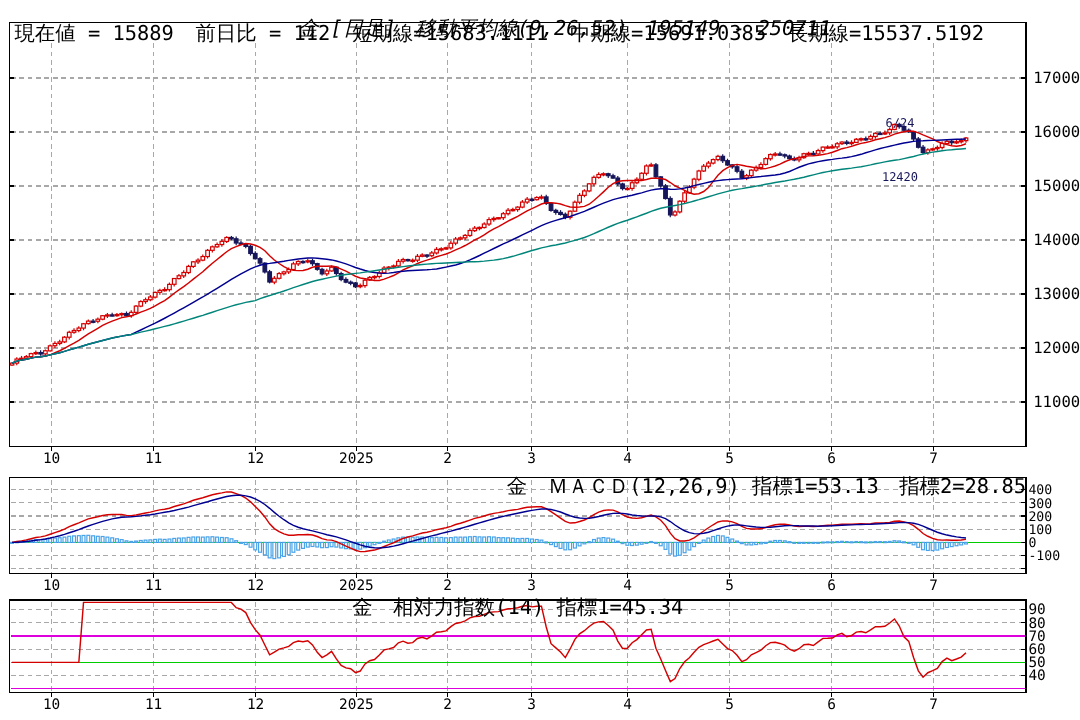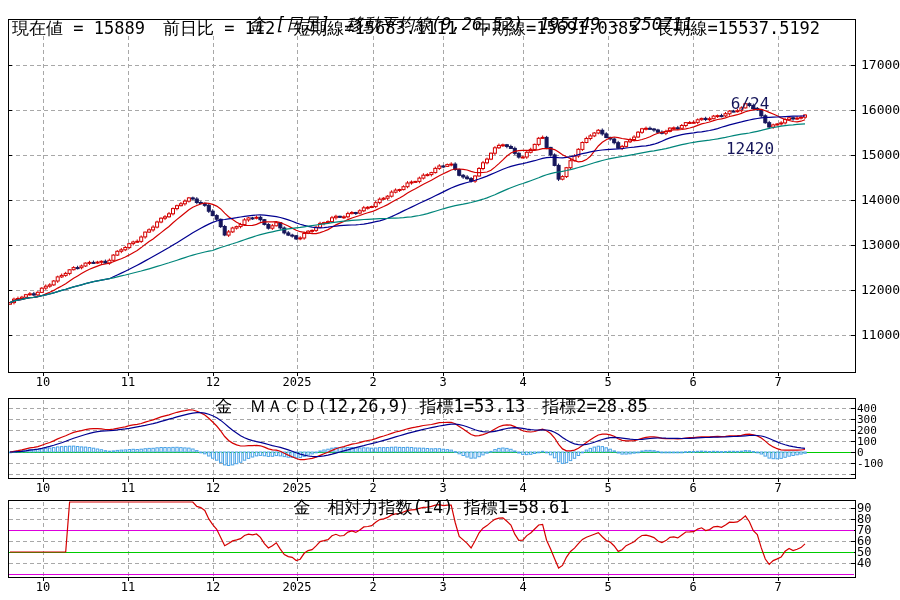--- a/index.html
+++ b/index.html
@@ -5,23 +5,23 @@
   html,body{margin:0;padding:0;background:#fff;}
   body{width:900px;height:600px;overflow:hidden;
        font-family:"DejaVu Sans Mono","Liberation Mono",monospace;color:#000;}
   #app{position:relative;width:900px;height:600px;}
   svg{position:absolute;left:0;top:0;}
   .txt{position:absolute;font-size:17px;white-space:pre;line-height:15px;}
   #title{top:2px;left:0;width:900px;text-align:center;}
   #title span{margin:0 8px;font-style:italic;}
   #quote{top:21px;left:12px;width:840px;}
   #quote span{margin-right:18px;}
-  #macdTitle{top:399px;left:8px;width:847px;text-align:center;}
+  #macdTitle{top:399px;left:8px;width:847px;text-align:right;}
   #rsiTitle{top:500px;left:8px;width:847px;text-align:center;}
-  #anno{top:66px;left:711px;width:78px;text-align:center;color:#16165a;font-size:16px;line-height:15px;}
+  #anno{top:66px;left:711px;width:78px;text-align:center;color:#16165a;font-size:10px;line-height:15px;}
 </style>
 </head>
 <body>
 
 <div id="app">
 
   <svg id="cv" width="900" height="600" style="font-family:'DejaVu Sans Mono','Liberation Mono',monospace">
       <line x1="43" y1="36" x2="43" y2="372" stroke="#a8a8a8" stroke-width="1" stroke-dasharray="4 3" shape-rendering="crispEdges"></line>
       <line x1="43" y1="400" x2="43" y2="478" stroke="#a8a8a8" stroke-width="1" stroke-dasharray="4 3" shape-rendering="crispEdges"></line>
       <line x1="43" y1="502" x2="43" y2="577" stroke="#a8a8a8" stroke-width="1" stroke-dasharray="4 3" shape-rendering="crispEdges"></line>
@@ -794,20 +794,20 @@
     </svg>
 
   <div id="title" class="txt">
     <span>金 [日足]</span><span>移動平均線(9,26,52)</span><span>195149 - 250711</span>
   </div>
 
   <div id="quote" class="txt"><span>現在値 = 15889</span><span>前日比 = 112</span><span>短期線=15683.1111</span><span>中期線=15691.0385</span><span>長期線=15537.5192</span></div>
 
   <div id="macdTitle" class="txt">金　ＭＡＣＤ(12,26,9) 指標1=53.13　指標2=28.85</div>
 
-  <div id="rsiTitle" class="txt">金　相対力指数(14) 指標1=58.61</div>
+  <div id="rsiTitle" class="txt">金　相対力指数(14) 指標1=45.34</div>
 
   <div id="anno" class="txt">
     <div>6/24</div>
     <div>12420</div>
   </div>
 
 </div>
 
 </body></html>

